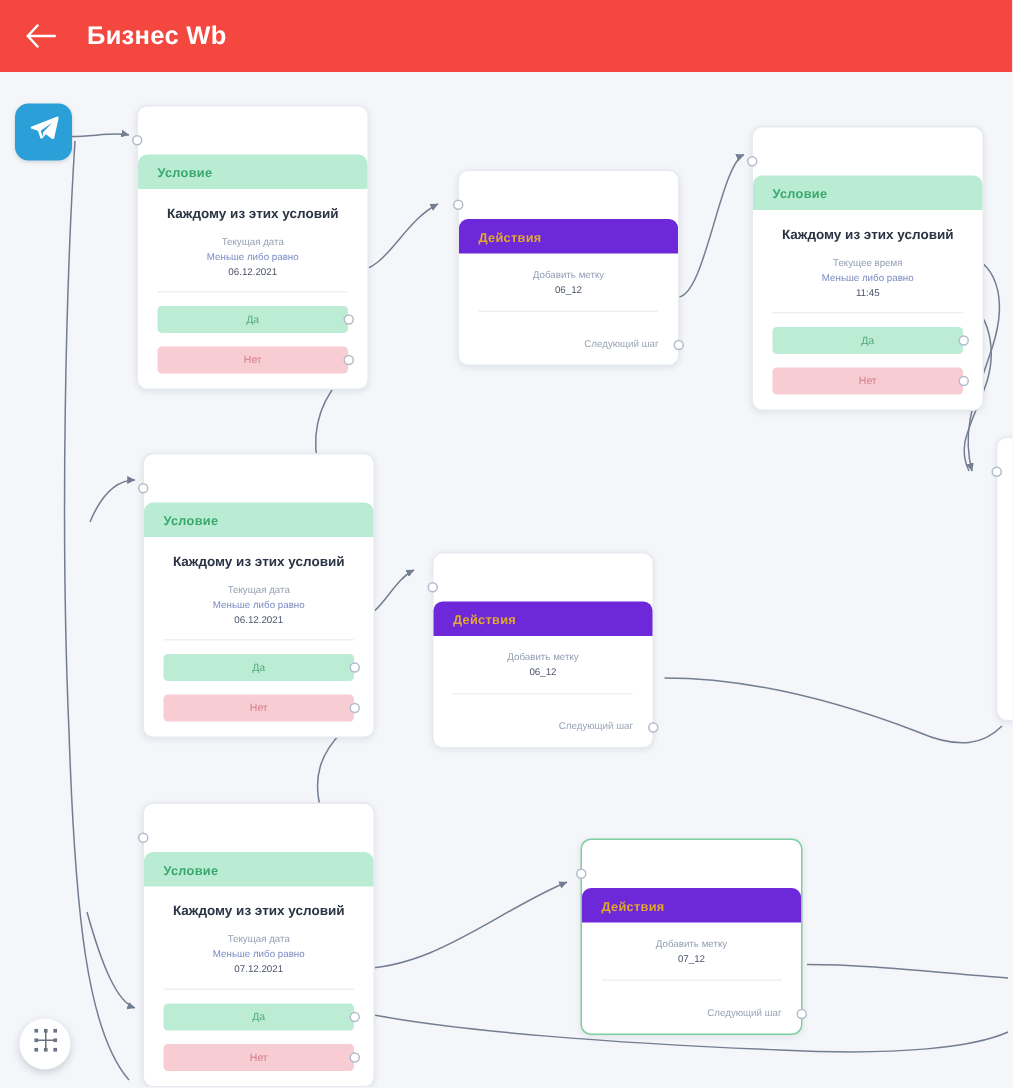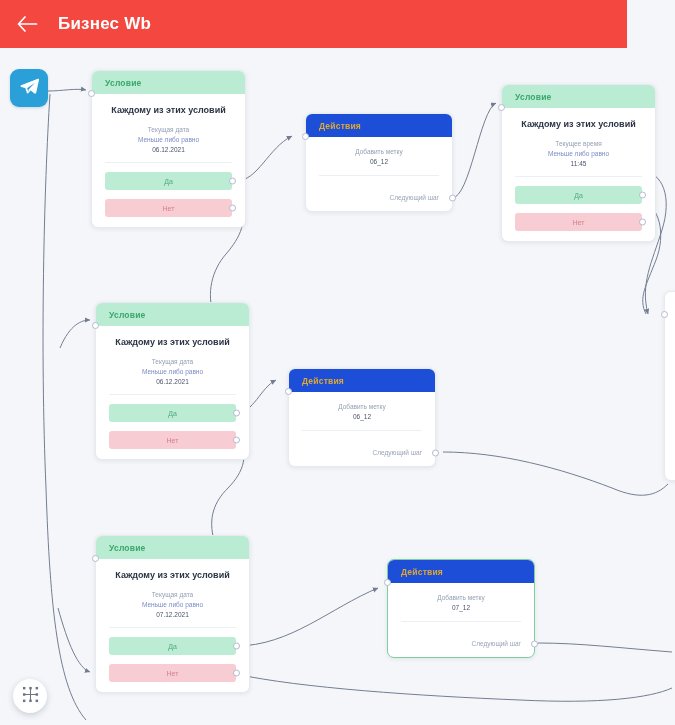--- a/index.html
+++ b/index.html
@@ -8,21 +8,21 @@
     width: 675px; height: 725px;
     overflow: hidden;
     font-family: "Liberation Sans", sans-serif;
     background: #f4f6f9;
   }
   #app { position: relative; width: 675px; height: 725px; overflow: hidden; background: #f4f6f9; }
 
   
   .appbar {
     position: absolute; top: 0; left: 0;
-    width: 627px; height: 48px;
+    width: 675px; height: 48px;
     background: #f4473f;
     display: flex; align-items: center;
     padding-left: 14px;
     z-index: 40;
   }
   .back-arrow {
     width: 26px; height: 26px;
     display: flex; align-items: center; justify-content: center;
     cursor: pointer;
   }
@@ -71,23 +71,24 @@
 
   .node-head {
     height: 23px;
     border-top-left-radius: 6px;
     border-top-right-radius: 6px;
     display: flex; align-items: center;
     padding-left: 13px;
     font-size: 8.5px;
     font-weight: bold;
     letter-spacing: .2px;
+    margin-top: 32px;
   }
   .head-condition { background: #b9ecd2; color: #3aa76d; }
-  .head-action    { background: #1d4ed8; color: #e0a82e; }
+  .head-action    { background: #6d28d9; color: #e0a82e; }
 
   .node-body { padding: 11px 13px 10px 13px; text-align: center; }
 
   .node-title {
     font-size: 9px;
     color: #2b3445;
     font-weight: bold;
     margin-bottom: 11px;
   }
   .field-label {

